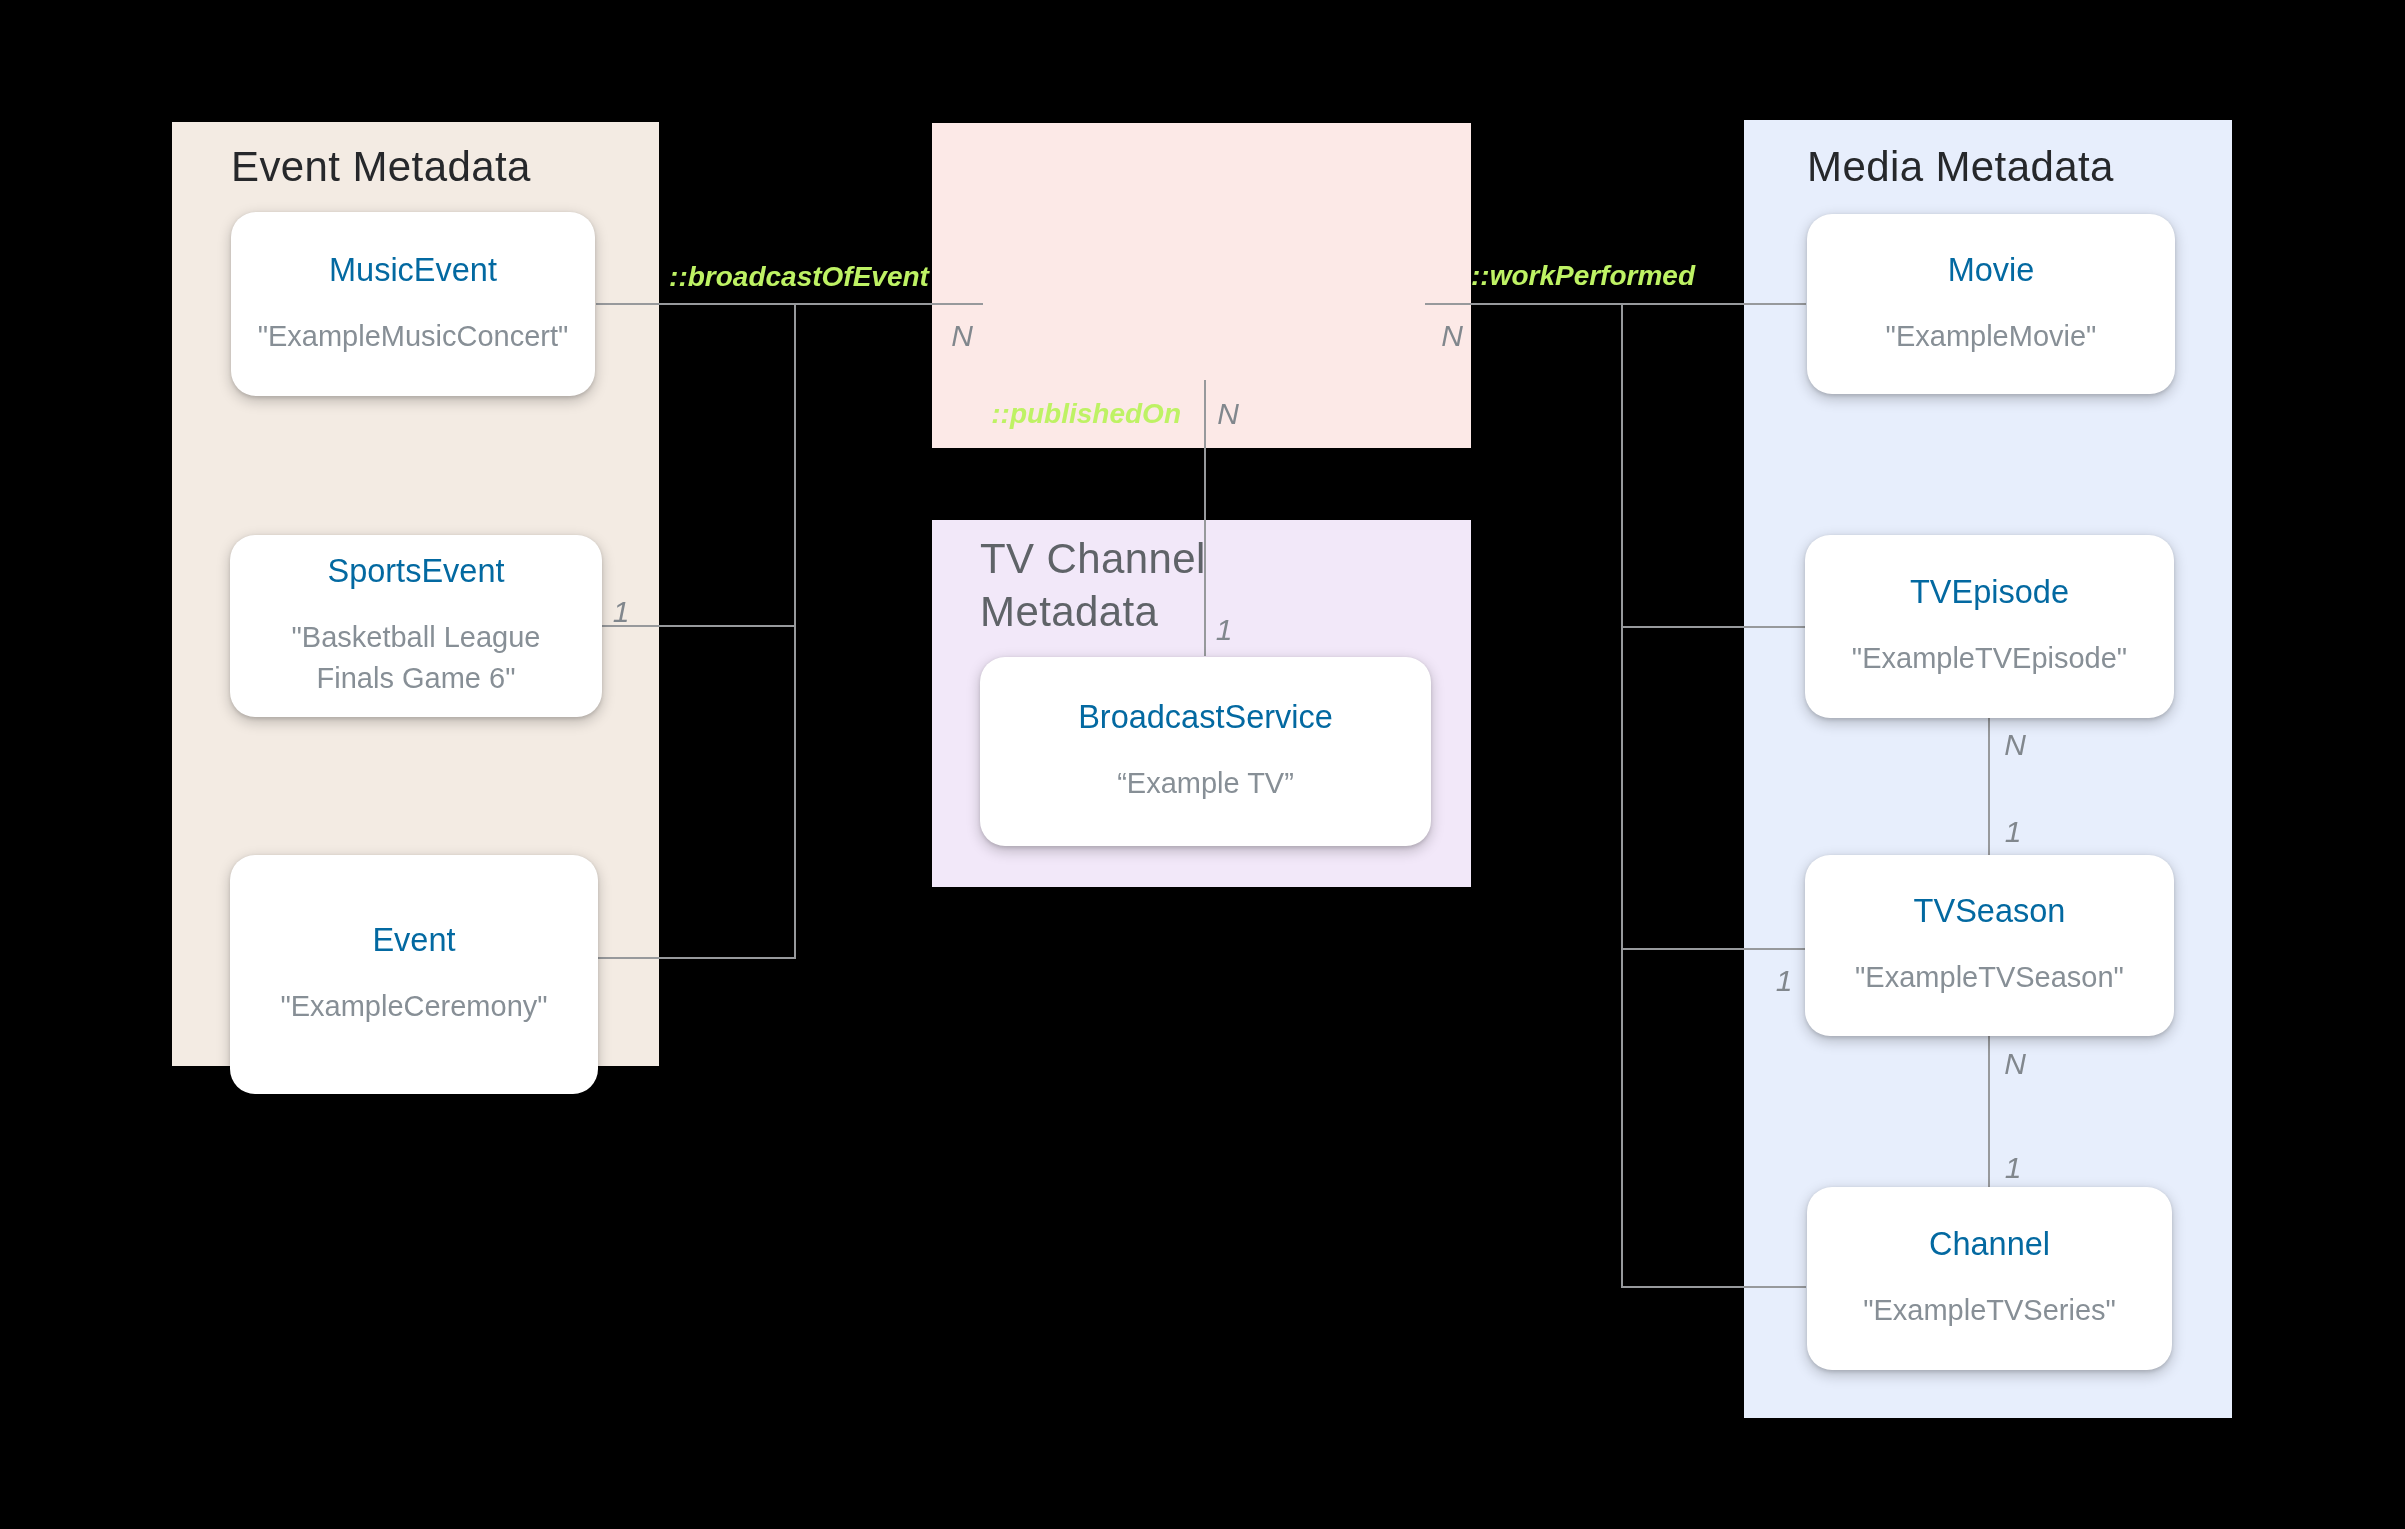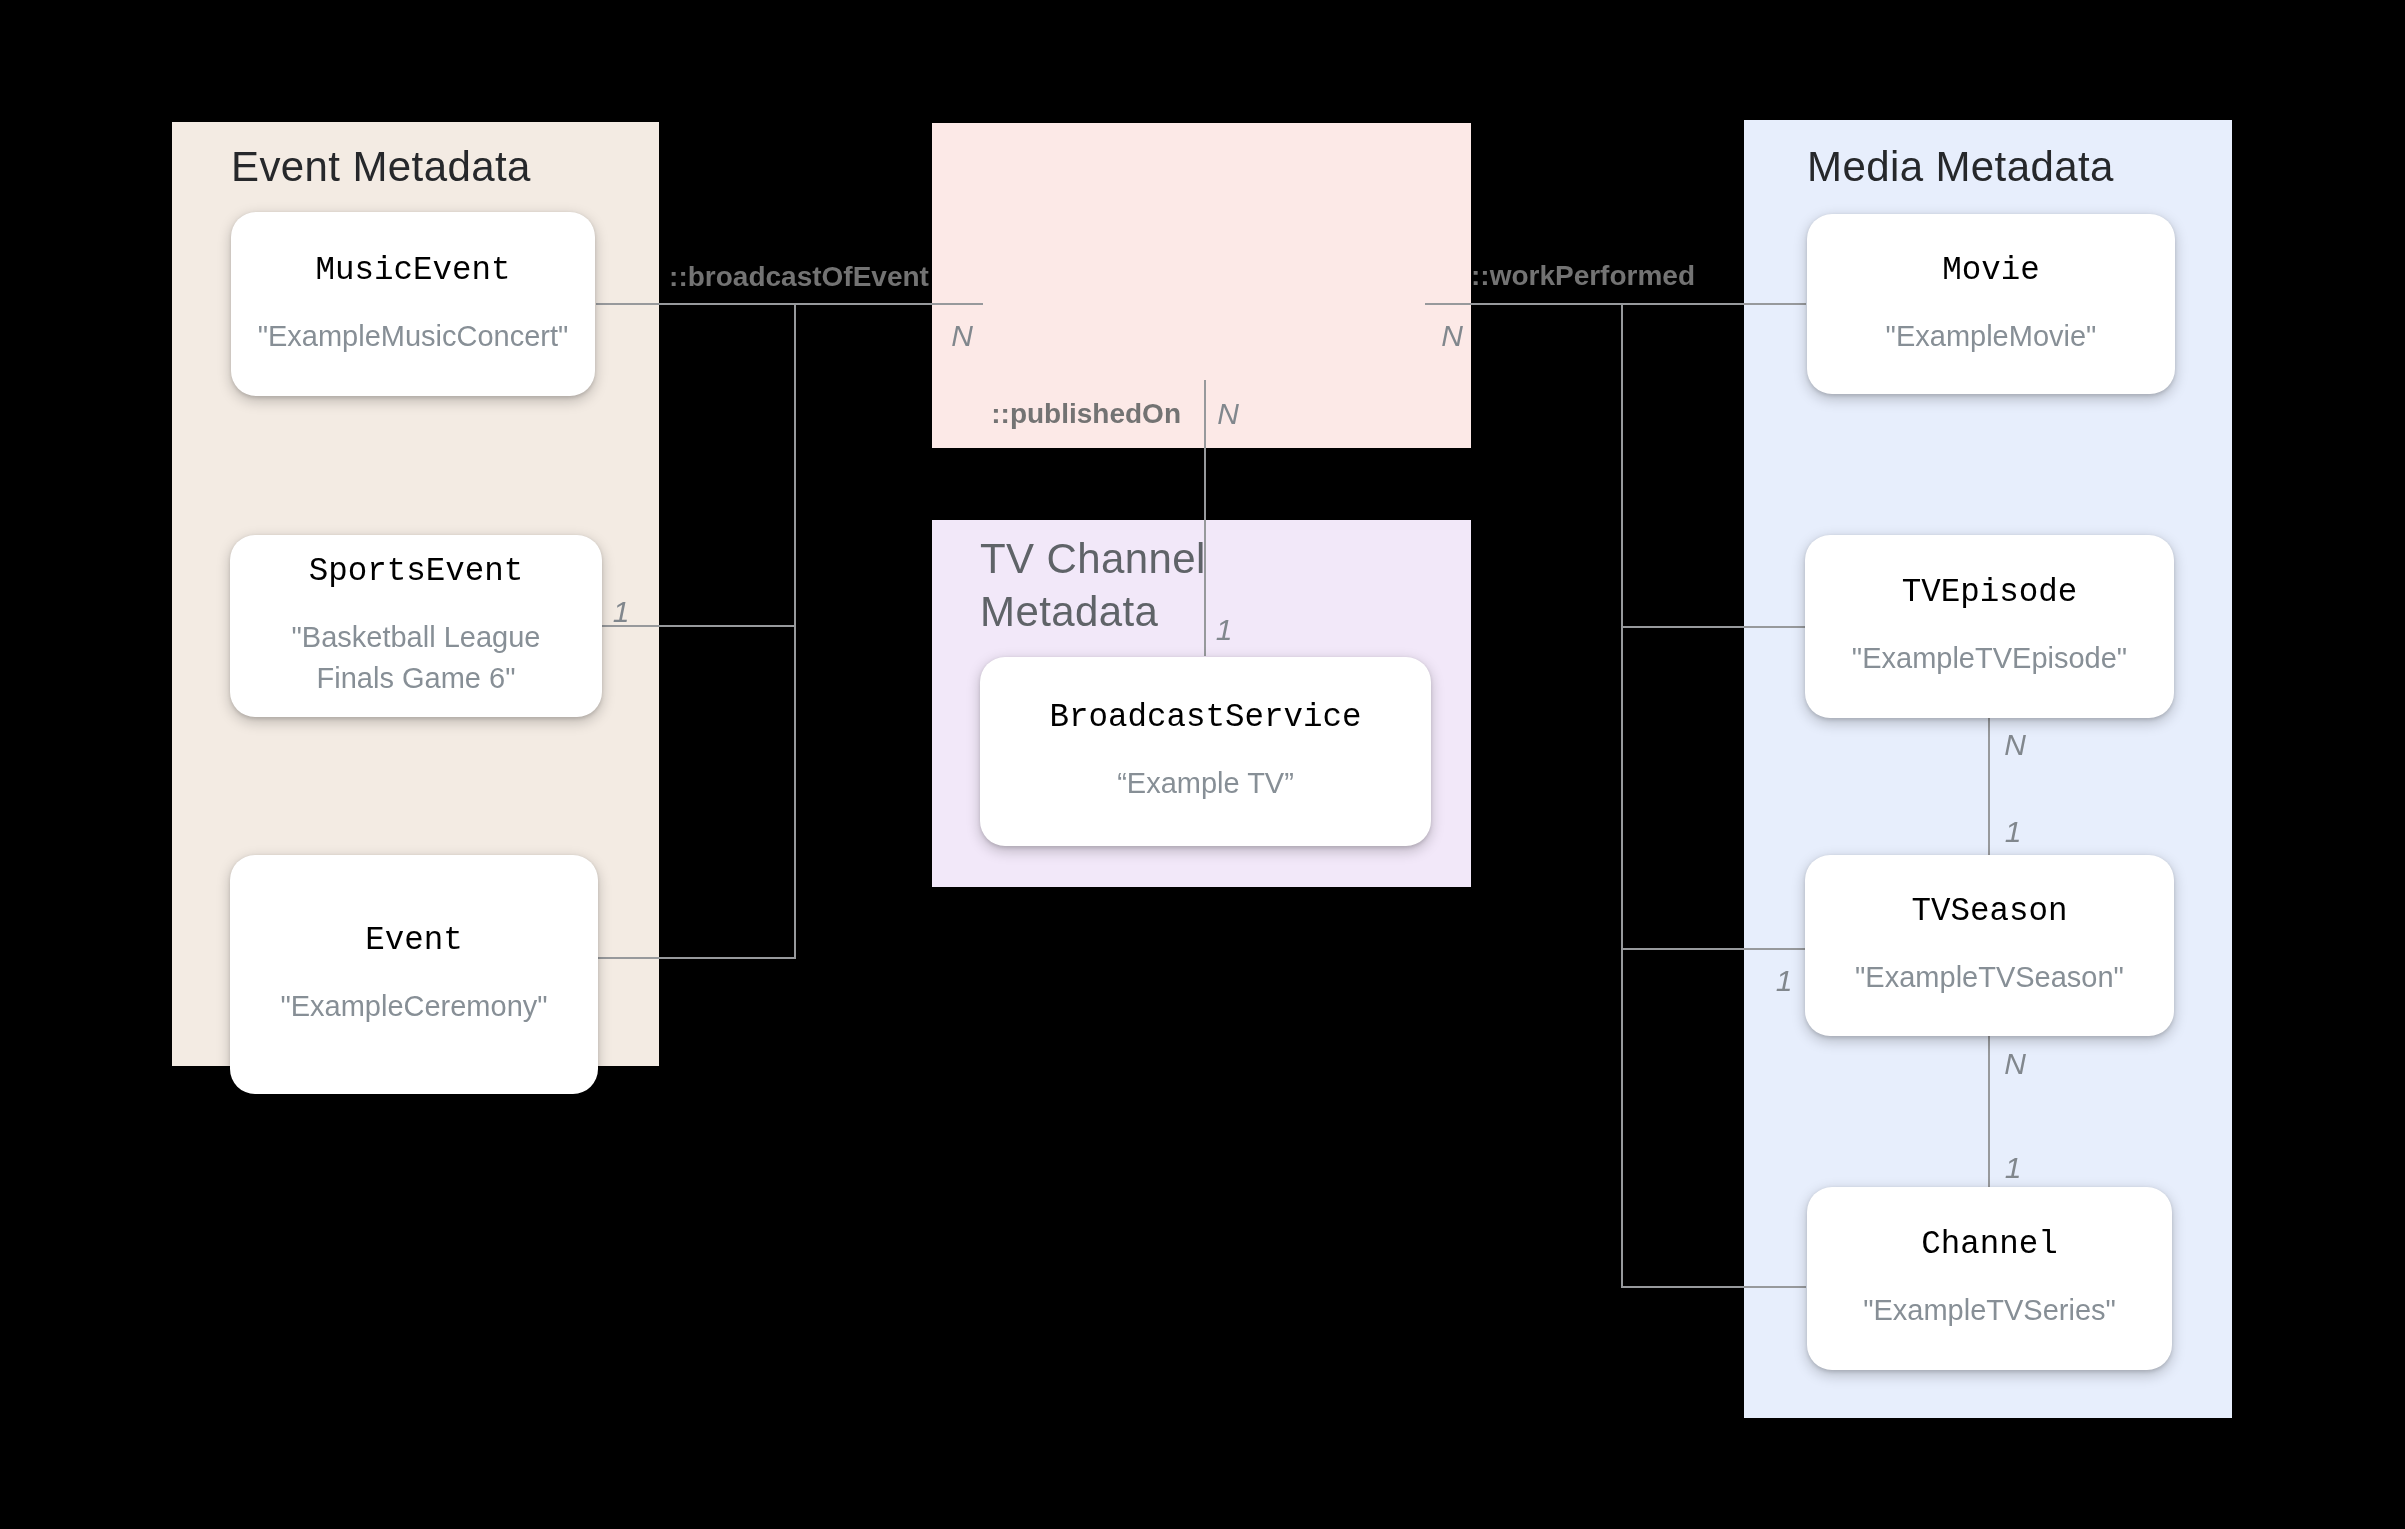--- a/index.html
+++ b/index.html
@@ -28,27 +28,27 @@
   .ln{position:absolute;background:#97999c;}
   .h{height:1.9px;} .v{width:1.9px;}
 
   
   .node{
     position:absolute;background:#ffffff;border-radius:25px;
     box-shadow:0 4.8px 13.4px rgba(0,0,0,0.22), 0 1.9px 3.8px rgba(0,0,0,0.12);
     display:flex;flex-direction:column;align-items:center;justify-content:center;
     gap:27px;text-align:center;padding:0 32.5px;box-sizing:border-box;
   }
-  .node-title{font-size:32.5px;color:#000000;font-family:Liberation Mono, monospace;}
+  .node-title{font-size:32.5px;color:#0369a1;}
   .node-value{font-size:29px;color:#878f96;line-height:1.4;}
 
   
   .elabel{
-    position:absolute;font-size:28px;font-weight:bold;
-    color:#737373;white-space:nowrap;transform:translate(-50%,-50%);
+    position:absolute;font-size:28px;font-style:italic;font-weight:bold;
+    color:#bef264;white-space:nowrap;transform:translate(-50%,-50%);
   }
   .elabel-right-anchor{transform:translate(-100%,-50%);}
 
   
   .cn{
     position:absolute;font-size:30px;font-style:italic;color:#81878d;
     transform:translate(-50%,-50%);white-space:nowrap;
   }
 </style>
 </head>

